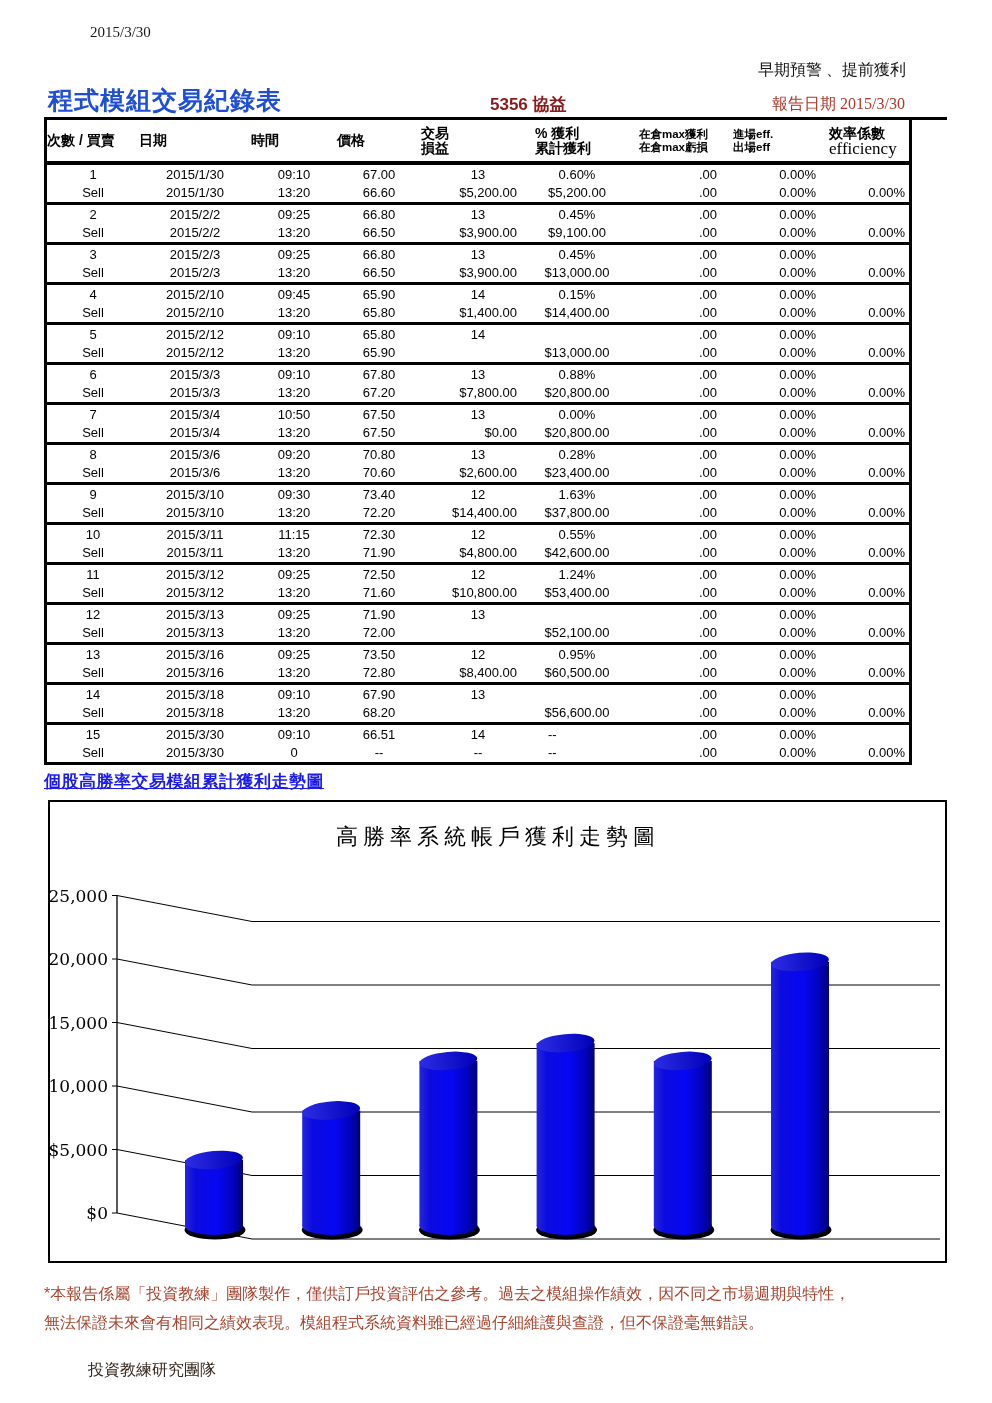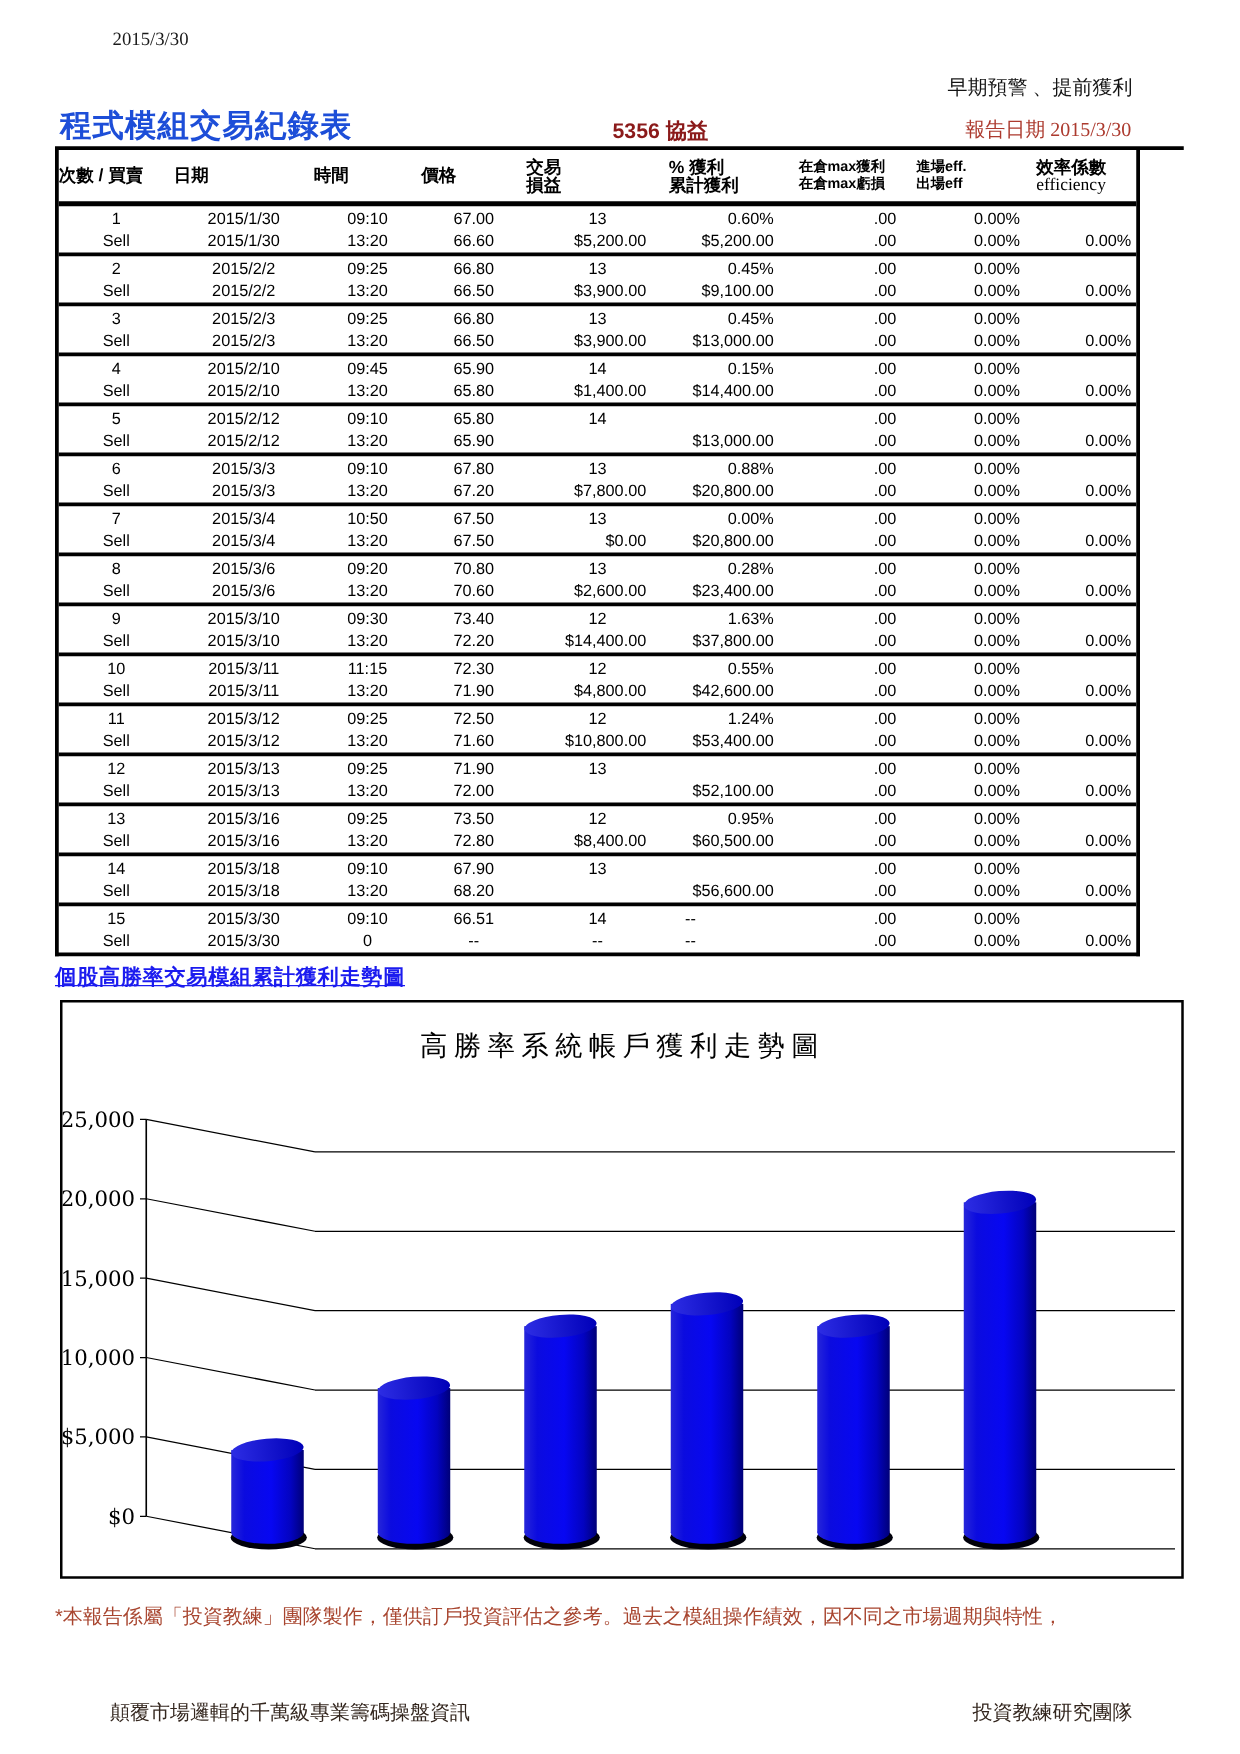--- a/index.html
+++ b/index.html
@@ -14,29 +14,29 @@
   
   .report-title{position:absolute;top:84px;left:48px;font-size:25px;font-weight:700;color:#1d4ed8;letter-spacing:1px;}
   .report-stock{position:absolute;top:93px;left:490px;font-size:17px;font-weight:700;color:#8B1A1A;}
   .report-date{position:absolute;top:94px;right:87px;font-family:"Liberation Serif",serif;font-size:16px;color:#AC3A2E;}
   .title-rule{position:absolute;top:117px;left:44px;width:903px;height:3px;background:#000;}
   
   .trade-table{position:absolute;top:120px;left:44px;width:862px;border:3px solid #000;border-top:none;background:#fff;}
   .thead{display:grid;grid-template-columns:92px 112px 86px 84px 114px 104px 94px 96px 80px;height:41px;border-bottom:4px solid #000;}
   .hcell{display:flex;flex-direction:column;justify-content:center;align-items:flex-start;font-weight:700;font-size:14px;color:#000;line-height:15px;}
   .hcell.small{font-size:11.5px;line-height:13px;}
-  .hcell .hl2.lat{font-family:"Liberation Serif",serif;font-weight:400;font-size:14px;}
+  .hcell .hl2.lat{font-family:"Liberation Serif",serif;font-weight:400;font-size:17px;}
   .tgroup{border-bottom:3px solid #000;padding-top:1px;}
   .tgroup:last-child{border-bottom:none;}
   .trow{display:grid;grid-template-columns:92px 112px 86px 84px 114px 104px 94px 96px 80px;height:18px;line-height:18px;font-size:13px;color:#000;}
   .tc{white-space:nowrap;overflow:hidden;}
   .ac{text-align:center;}
   .ar{text-align:right;}
   .p5{padding-right:18px;}
-  .p6{padding-right:20px;}
+  .p6{padding-right:20px;text-align:center;}
   .p7{padding-right:16px;}
   .p8{padding-right:13px;}
   .p9{padding-right:4px;}
   .dash{text-align:left;padding-left:13px;}
   .red{color:#FF0000;margin-top:24px;}
   
   .chart-link{position:absolute;top:770px;left:44px;font-size:17px;font-weight:700;color:#1b1bef;text-decoration:underline;letter-spacing:.5px;cursor:pointer;}
   
   .chart-box{position:absolute;top:800px;left:48px;width:895px;height:459px;border:2px solid #000;background:#fff;}
   
@@ -521,18 +521,18 @@
       <ellipse cx="632.8" cy="258.9" rx="29" ry="9" fill="url(#capGrad)" transform="rotate(-5 632.8 258.9)"></ellipse>
       <ellipse cx="751" cy="428" rx="30.5" ry="9.5" fill="#00000a"></ellipse>
       <ellipse cx="750" cy="424" rx="29" ry="9" fill="url(#barGrad)"></ellipse>
       <rect x="721" y="159.83999999999997" width="58" height="264.16" fill="url(#barGrad)"></rect>
       <ellipse cx="750" cy="159.83999999999997" rx="29" ry="9" fill="url(#capGrad)" transform="rotate(-5 750 159.83999999999997)"></ellipse>
     </svg>
 </div>
 
 <div class="disclaimer">
   <div>*本報告係屬「投資教練」團隊製作，僅供訂戶投資評估之參考。過去之模組操作績效，因不同之市場週期與特性，</div>
+  <div>無法保證未來會有相同之績效表現。模組程式系統資料雖已經過仔細維護與查證，但不保證毫無錯誤。</div>
 </div>
 
 <div class="bottombar">
-  <span>顛覆市場邏輯的千萬級專業籌碼操盤資訊</span>
   <span>投資教練研究團隊</span>
 </div>
 
 </body></html>

